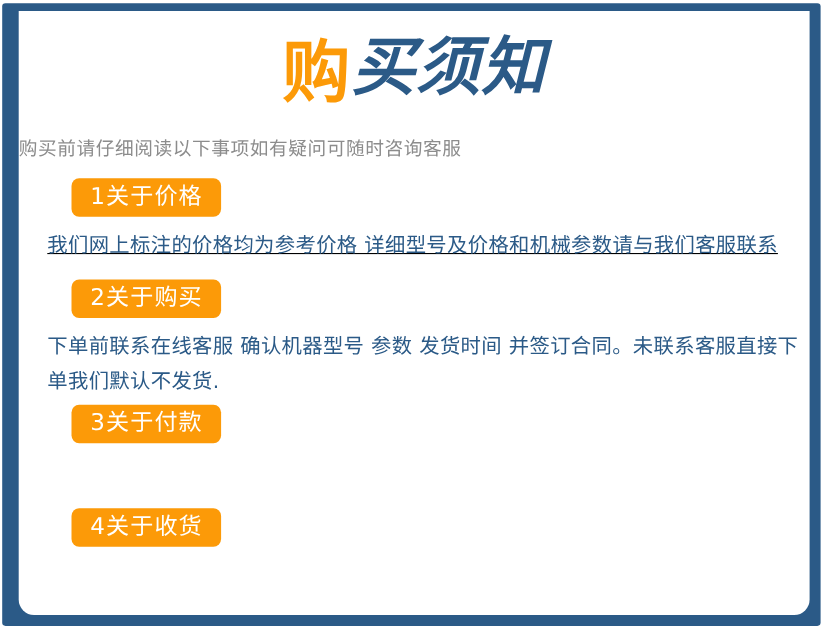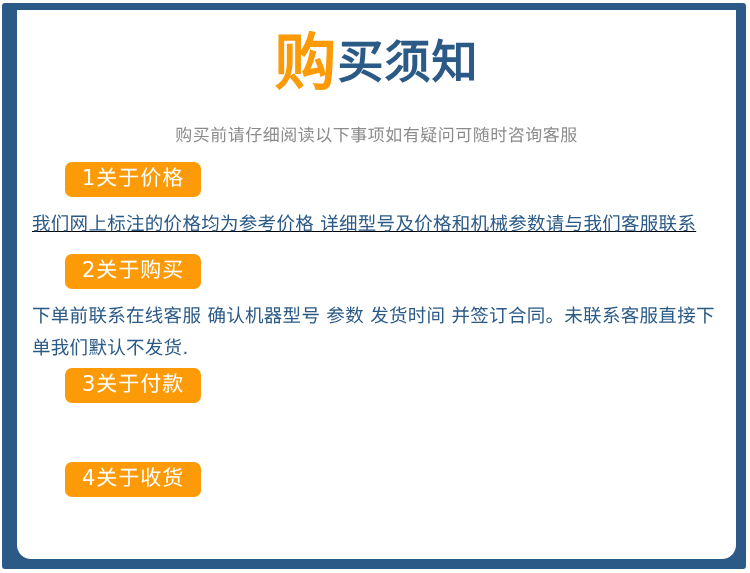--- a/index.html
+++ b/index.html
@@ -51,32 +51,32 @@
     line-height: 1;
   }
   .title .t-orange {
     color: #FC9A08;
     font-size: 62px;
     letter-spacing: 1px;
     vertical-align: -1px;
   }
   .title .t-blue {
     color: #2B5A87;
-    font-size: 46px;
+    font-size: 58px;
     letter-spacing: 1px;
     vertical-align: 5px;
+    font-style: italic;
   }
 
   
   .subtitle {
     position: absolute;
     left: 0;
     top: 111px;
     width: 719px;
-    text-align: center;
     font-size: 17px;
     color: #8C8C8C;
     letter-spacing: 0.5px;
     white-space: nowrap;
   }
 
   
   .section {
     position: absolute;
     left: 0;
@@ -88,21 +88,21 @@
     background: #FC9A08;
     color: #ffffff;
     font-size: 21px;
     letter-spacing: 1px;
     padding: 6px 17px 8px 17px;
     border-radius: 7px;
     line-height: 1;
     white-space: nowrap;
   }
   .body-text {
-    margin: 11px 0 0 15px;
+    margin: 11px 0 0 26px;
     width: 690px;
     font-size: 18.5px;
     line-height: 32px;
     color: #2B5A87;
     letter-spacing: 0.3px;
     word-break: break-all;
   }
 
   #sec1 { top: 152px; text-decoration: underline; }
   #sec2 { top: 244px; }

